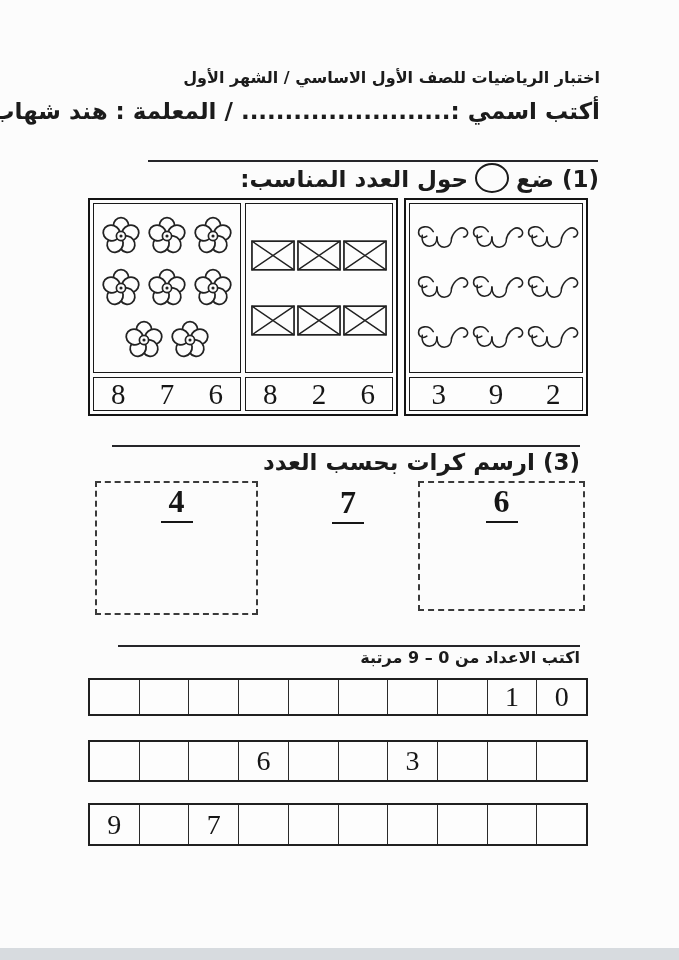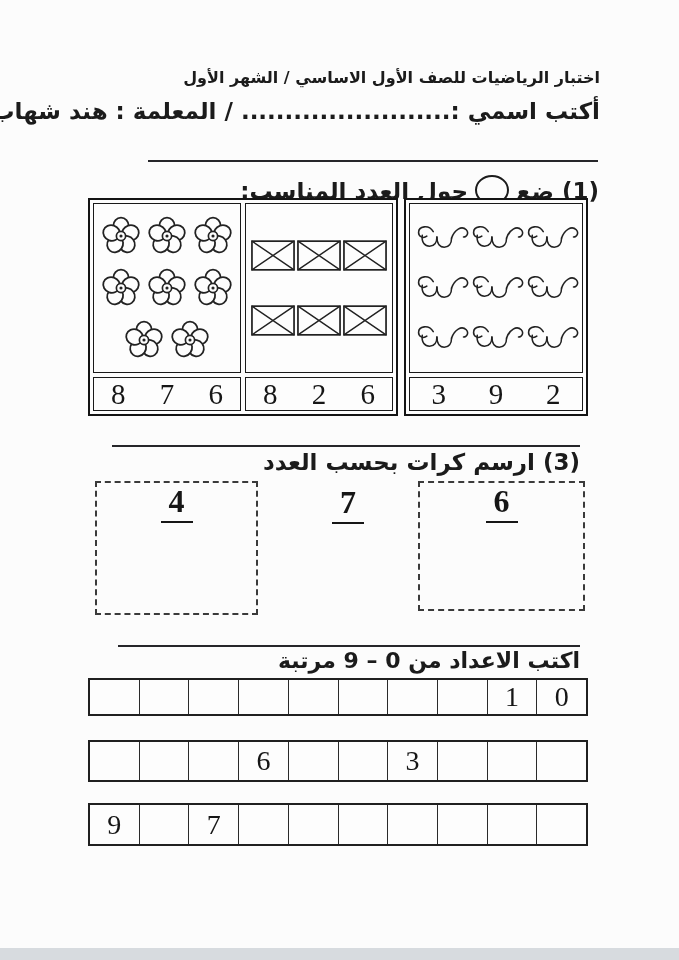--- a/index.html
+++ b/index.html
@@ -17,23 +17,23 @@
   
   .hdr1{top:68px;right:79px;font-size:16px;font-weight:700;}
   .hdr2{top:98px;right:79px;font-size:23px;font-weight:700;}
   .rule{background:#26262a;height:2px;}
   .rule1{top:160px;left:148px;width:450px;}
   .rule2{top:445px;left:112px;width:468px;}
   .rule3{top:645px;left:118px;width:462px;}
 
   
   .qtitle{font-size:23px;font-weight:700;}
-  .q1t{top:163px;right:80px;margin-top:12px;}
+  .q1t{top:163px;right:80px;}
   .q2t{top:449px;right:99px;}
-  .q3t{top:648px;right:99px;font-size:22px;}
+  .q3t{top:648px;right:99px;font-size:16px;}
   .circle{display:inline-block;width:30px;height:26px;border:2px solid #1b1b1b;
           border-radius:50%;vertical-align:middle;margin:0 7px 4px 7px;background:transparent;}
 
   
   .q1row{top:198px;left:88px;width:500px;height:218px;display:flex;gap:6px;box-sizing:border-box;}
   .q1group{border:2.5px solid #141414;padding:3px;box-sizing:border-box;display:flex;gap:4px;background:#fdfdfd;}
   .g-left{width:310px;}
   .g-right{width:184px;}
   .q1col{display:flex;flex-direction:column;gap:4px;flex:1;min-width:0;}
   .iconbox{flex:1;border:1.5px solid #1a1a1a;box-sizing:border-box;display:flex;flex-wrap:wrap;

